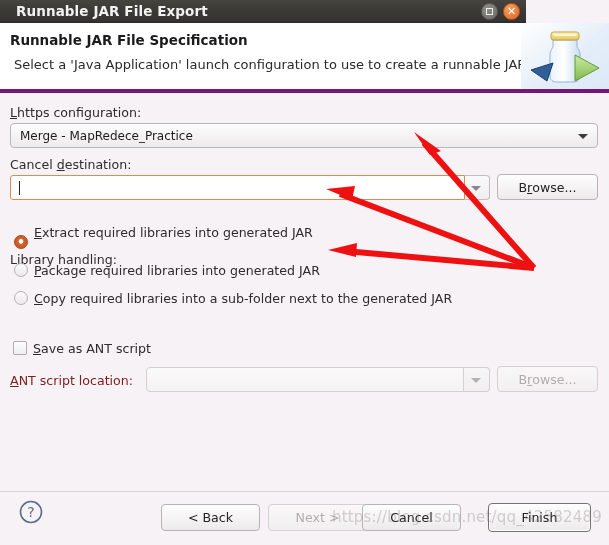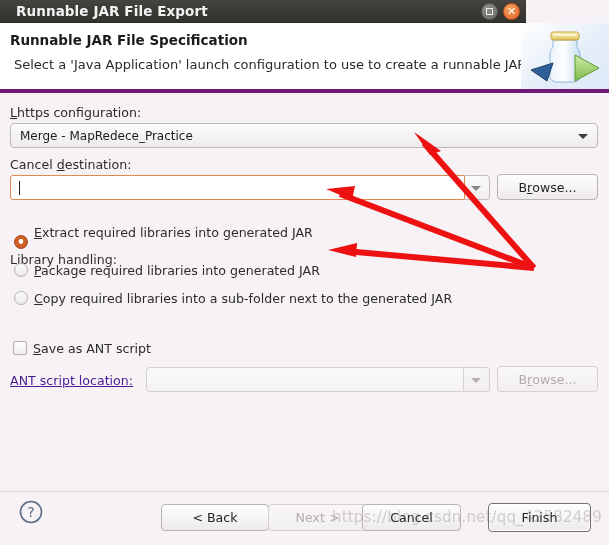--- a/index.html
+++ b/index.html
@@ -107,21 +107,21 @@
     left: 0; top: 93px;
     width: 609px; height: 398px;
     background: #f7f2f5;
   }
   .lbl {
     position: absolute;
     font-size: 12.6px;
     color: #2d2d2d;
     white-space: nowrap;
   }
-  .lbl.dim { color: #4c1d95; text-decoration: underline; }
+  .lbl.dim { color: #7f1d1d; }
   .u { text-decoration: underline; }
 
   
   .combo {
     position: absolute;
     box-sizing: border-box;
     background: linear-gradient(to bottom, #fdfdfd 0%, #f4f2f3 55%, #eeebed 100%);
     border: 1px solid #bdb6ba;
     border-radius: 4px;
     font-size: 12px;
@@ -362,21 +362,21 @@
       </div>
 
   </div>
 
   <div class="footer">
     <svg class="helpicon" viewBox="0 0 24 24">
       <circle cx="12" cy="12" r="10.5" fill="none" stroke="#5a6d88" stroke-width="1.6"></circle>
       <text x="12" y="17" text-anchor="middle" font-family="DejaVu Sans, sans-serif" font-size="14" fill="#5a6d88">?</text>
     </svg>
 
-    <div class="btn" style="left:161px; top:12px; width:108px; height:27px;">&lt; Back</div>
+    <div class="btn" style="left:161px; top:12px; width:99px; height:27px;">&lt; Back</div>
     <div class="btn disabled" style="left:268px; top:12px; width:99px; height:27px;">Next &gt;</div>
     <div class="btn" style="left:362px; top:12px; width:99px; height:27px;">Cancel</div>
     <div class="btn default" style="left:488px; top:11px; width:103px; height:29px;">Finish</div>
   </div>
 
   <svg class="overlay" viewBox="0 0 609 545">
     <g stroke="#ee1111" stroke-width="6" fill="none" stroke-linecap="butt">
       <line x1="534" y1="268" x2="424" y2="143"></line>
       <line x1="534" y1="268" x2="340" y2="194"></line>
       <line x1="534" y1="268" x2="345" y2="251"></line>

